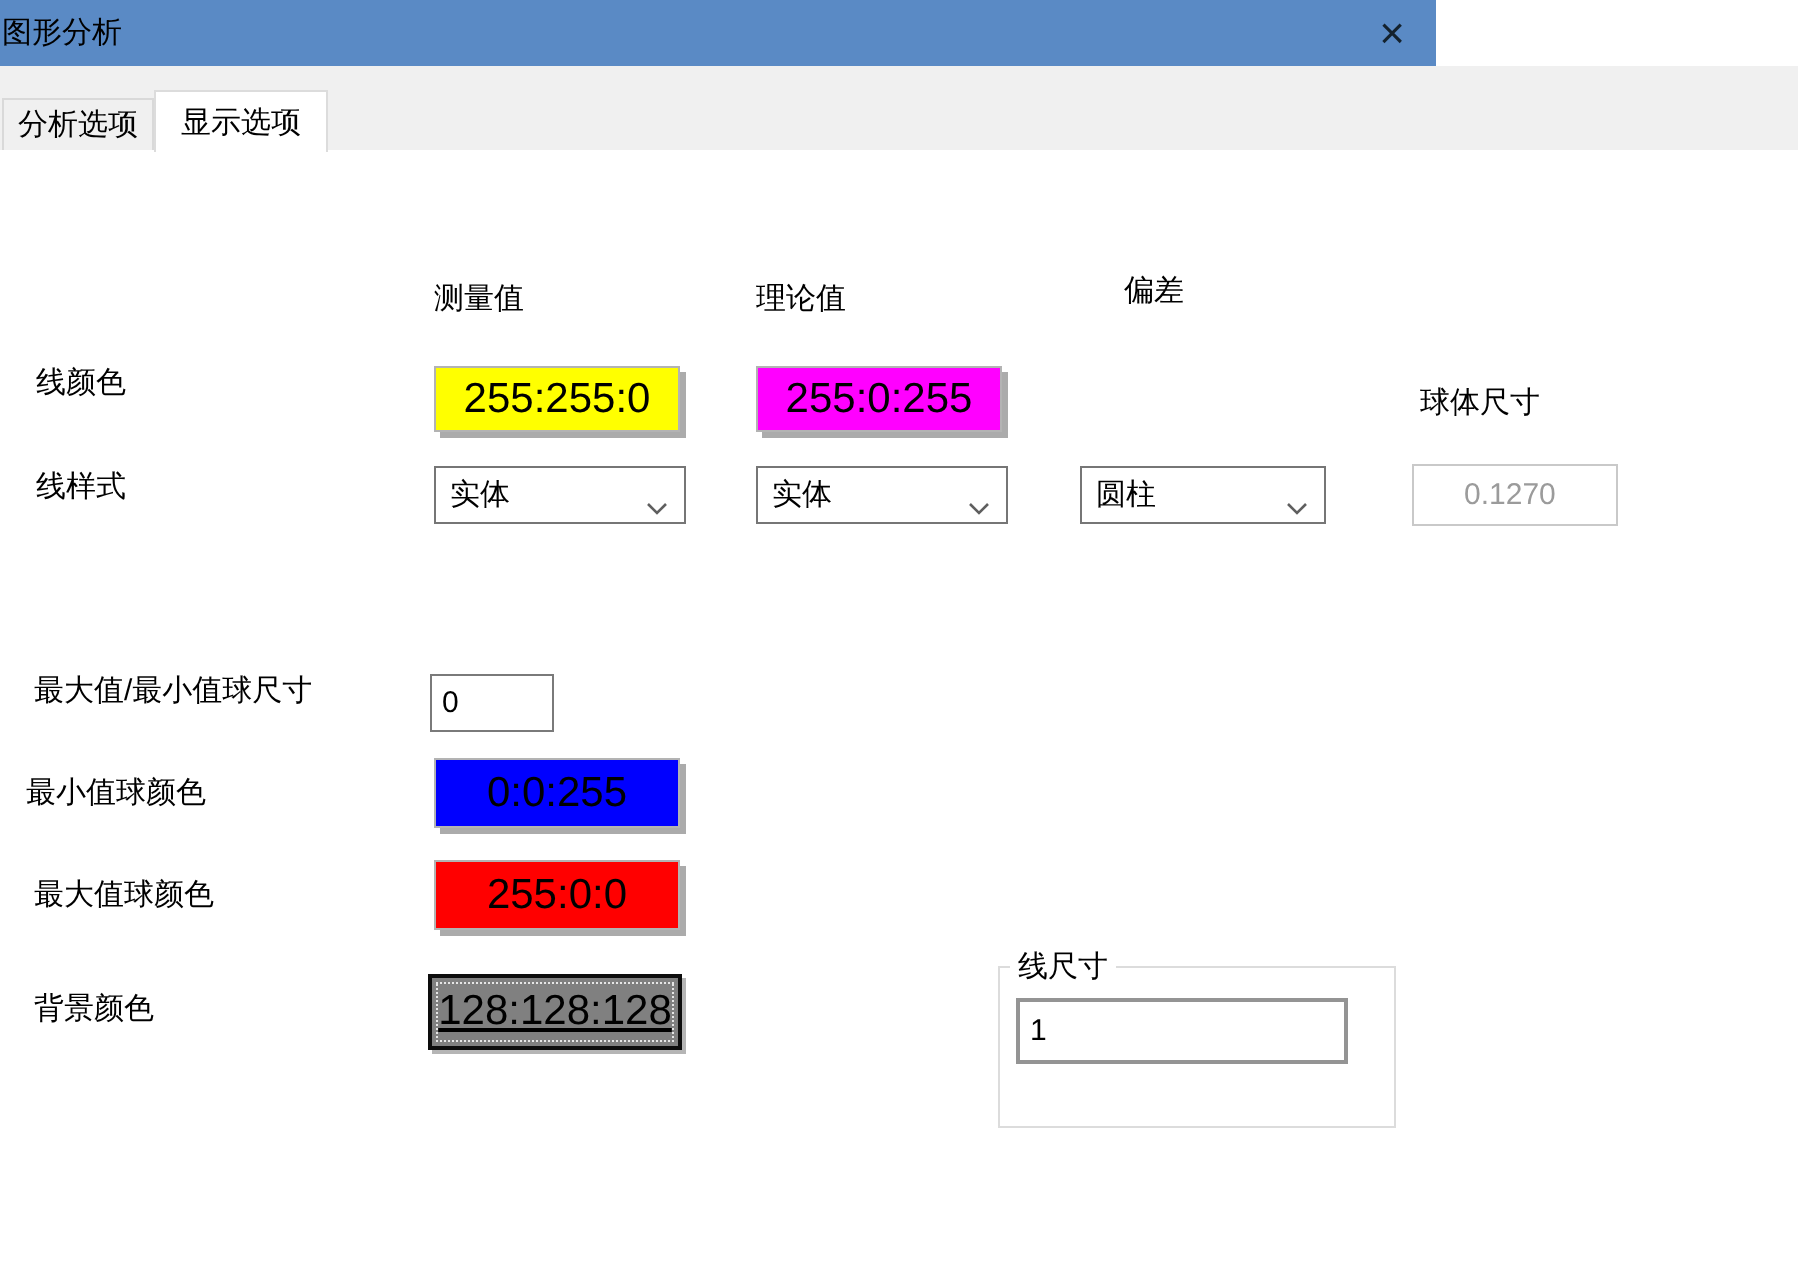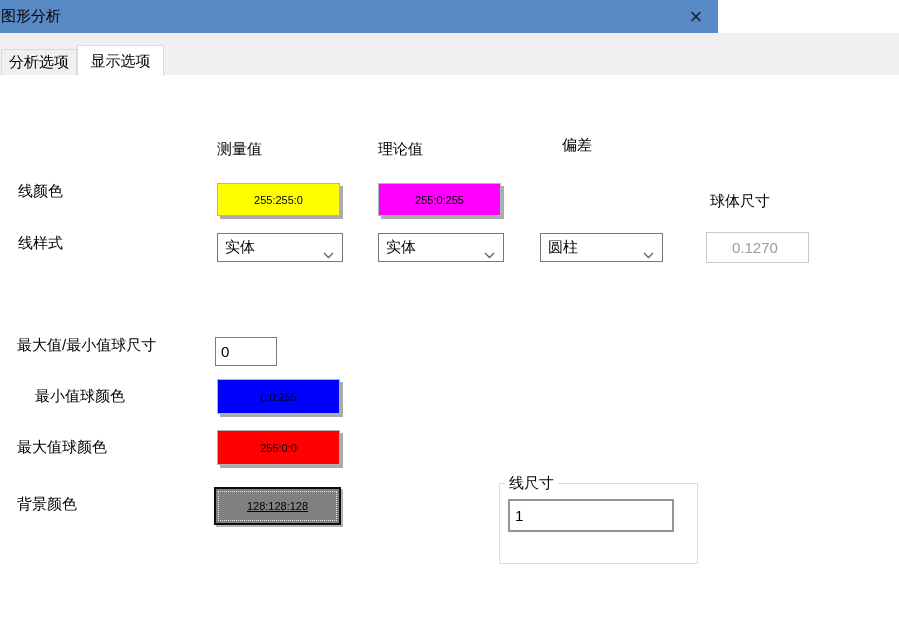--- a/index.html
+++ b/index.html
@@ -17,21 +17,21 @@
   .page{position:absolute;left:0;top:75px;width:899px;height:565px;background:#ffffff;}
   .tab{position:absolute;display:flex;align-items:center;justify-content:center;font-size:15px;color:#000;box-sizing:border-box;}
   .tab-inactive{left:1px;top:49px;width:76px;height:26px;background:#f0f0f0;border:1px solid #d9d9d9;border-bottom:none;}
   .tab-active{left:77px;top:45px;width:87px;height:31px;background:#ffffff;border:1px solid #dcdcdc;border-bottom:none;z-index:2;}
 
   
   .lbl{position:absolute;font-size:15px;color:#000;white-space:nowrap;}
 
   
   .colorbtn{position:absolute;box-sizing:border-box;display:flex;align-items:center;justify-content:center;
-            font-size:11px;color:#000;border:1px solid #b3b3b3;box-shadow:3px 3px 0 #ababab;cursor:default;}
+            font-size:21px;color:#000;border:1px solid #b3b3b3;box-shadow:3px 3px 0 #ababab;cursor:default;}
   .bgbtn{border:2px solid #0d0d0d;box-shadow:2px 2px 0 #b5b5b5;text-decoration:underline;}
   .focus-rect{position:absolute;left:2px;top:2px;right:2px;bottom:2px;border:1px dotted #e6e6e6;pointer-events:none;}
 
   
   .dropdown{position:absolute;box-sizing:border-box;height:29px;background:#fff;border:1px solid #767676;
             display:flex;align-items:center;padding-left:7px;font-size:15px;color:#000;cursor:default;}
   .dd-chevron{position:absolute;right:8px;top:11px;}
 
   
   .txt{position:absolute;box-sizing:border-box;font-family:"Liberation Sans","DejaVu Sans",sans-serif;
@@ -102,21 +102,21 @@
           <polyline points="1,1 5.5,5.5 10,1" fill="none" stroke="#5f5f5f" stroke-width="1.3"></polyline>
         </svg>
     </span>
   </div>
 
   <input class="txt txt-disabled" style="left: 706px; top: 232px; width: 103px; height: 31px; padding-left: 25px;" disabled="" value="0.1270">
 
   <div class="lbl" style="left:17px;top:336px;">最大值/最小值球尺寸</div>
   <input class="txt" style="left: 215px; top: 337px; width: 62px; height: 29px;" value="0">
 
-  <div class="lbl" style="left:35px;top:387px;">最小值球颜色</div>
+  <div class="lbl" style="left:13px;top:387px;">最小值球颜色</div>
   <div class="colorbtn" style="left: 217px; top: 379px; width: 123px; height: 35px; background-color: rgb(0, 0, 255);">
     <span>0:0:255</span>
   </div>
 
   <div class="lbl" style="left:17px;top:438px;">最大值球颜色</div>
   <div class="colorbtn" style="left: 217px; top: 430px; width: 123px; height: 35px; background-color: rgb(255, 0, 0);">
     <span>255:0:0</span>
   </div>
 
   <div class="lbl" style="left:17px;top:495px;">背景颜色</div>

